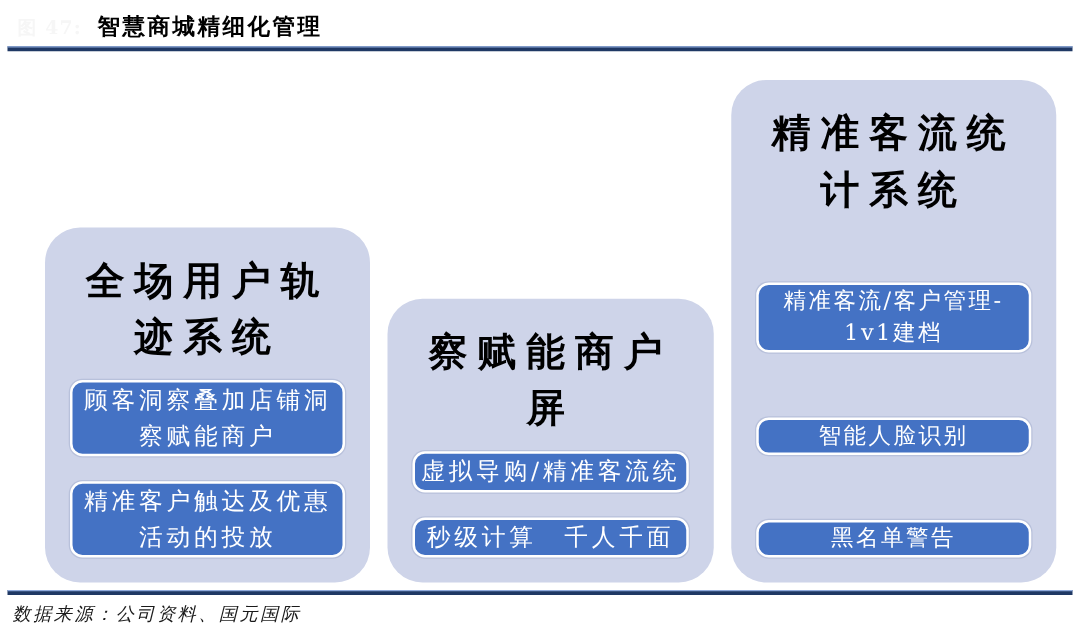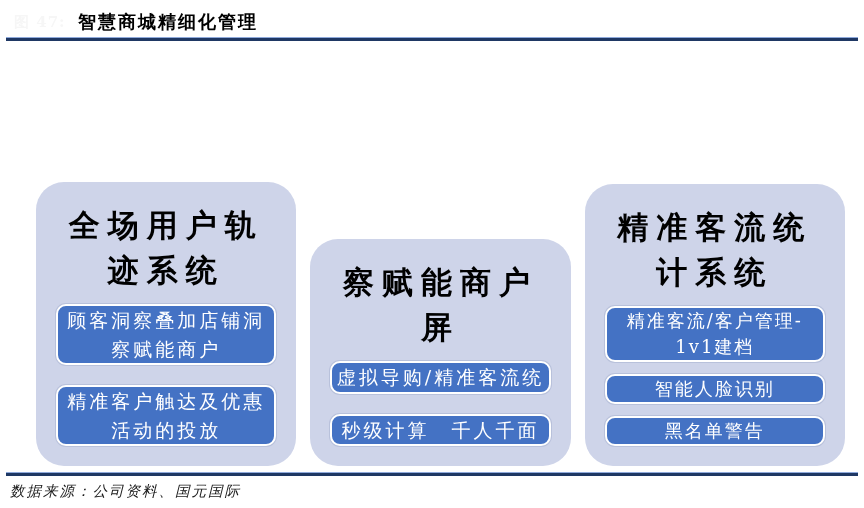--- a/index.html
+++ b/index.html
@@ -59,21 +59,21 @@
   .box{
     flex:1;background:var(--box-bg);
     border:2.5px solid #FFFFFF;border-radius:10px;
     box-sizing:border-box;
     display:flex;align-items:center;justify-content:center;
     text-align:center;color:var(--box-text);
     font-size:19px;letter-spacing:3px;line-height:1.5;
     white-space:pre-line;
     box-shadow:0 0 0 1px rgba(120,135,180,.25);
   }
-  .panel.col-3 .box{font-size:18px;letter-spacing:2px;line-height:1.45;}
+  .panel.col-3 .box{font-size:18px;letter-spacing:2px;line-height:1.45;margin-top:40px;}
   
   .footer{
     position:absolute;top:481px;left:10px;right:10px;
   }
   .source-text{
     font-style:italic;font-size:14.5px;color:#1a1a1a;letter-spacing:2px;margin-top:35px;
   }
 </style>
 </head>
 <body>

